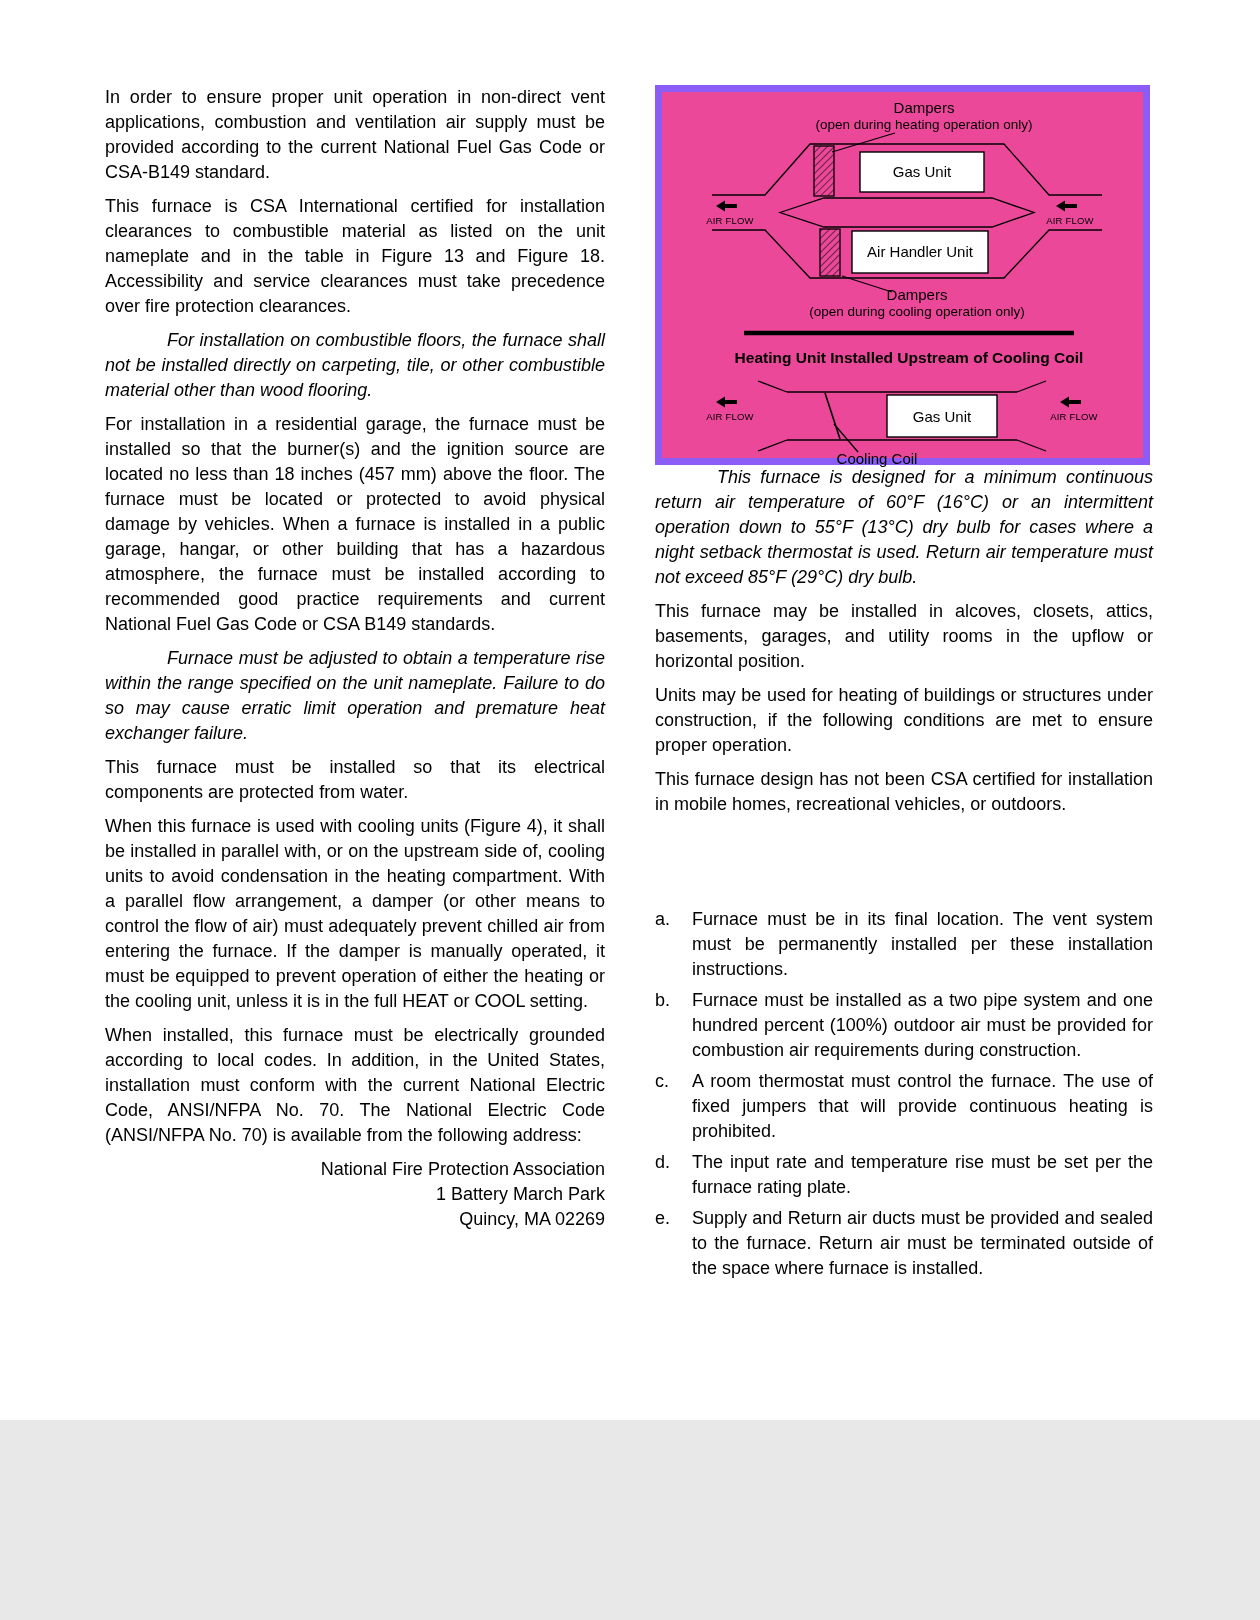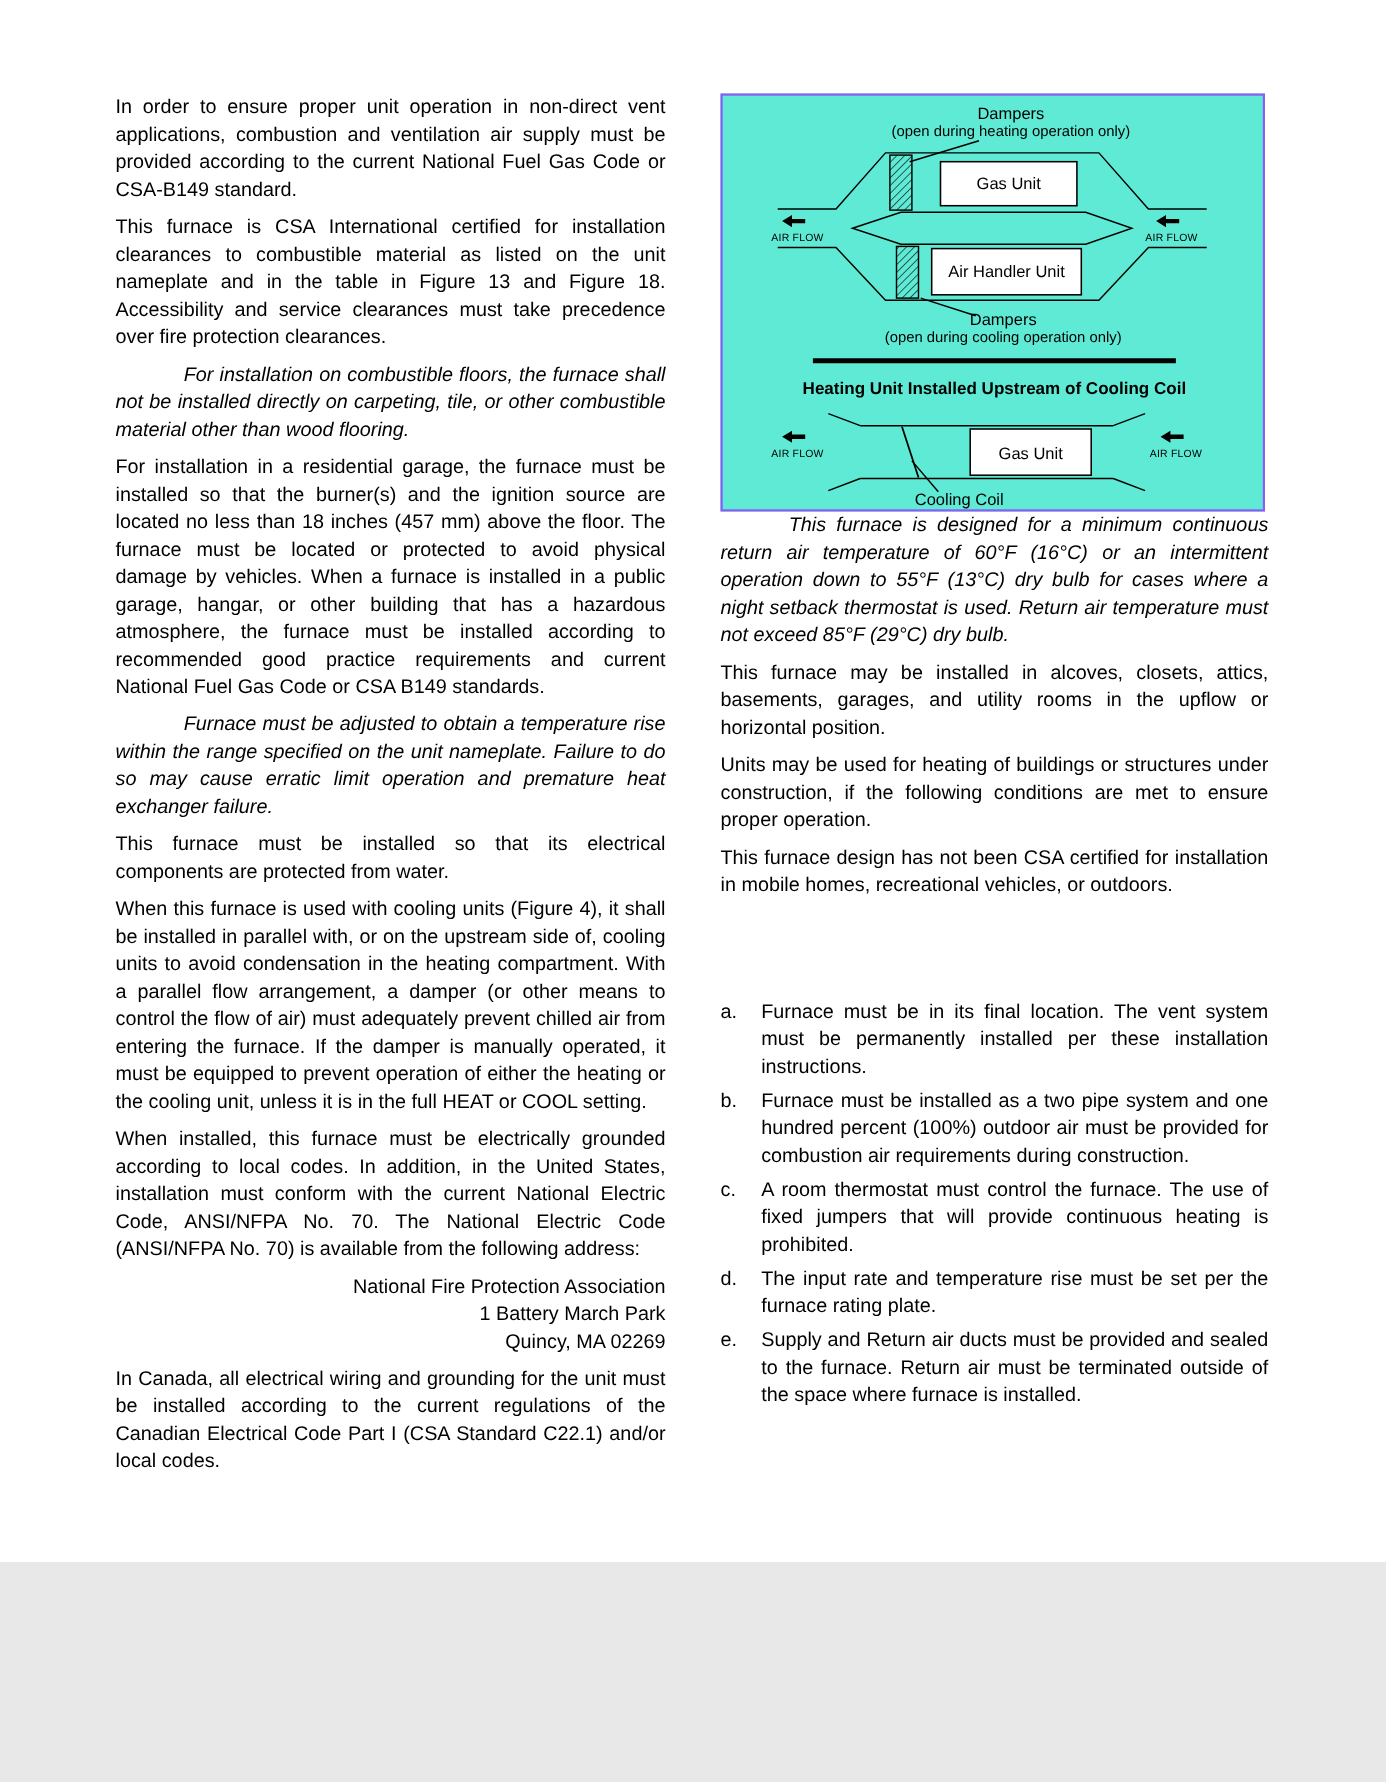--- a/index.html
+++ b/index.html
@@ -31,22 +31,22 @@
     font-size: 18px;
     line-height: 25px;
     text-align: right;
   }
   .address div { white-space: nowrap; }
 
   
   .figure {
     width: 495px;
     height: 380px;
-    border: 2px solid #8b5cf6;
-    background: #5eead4;
+    border: 7px solid #8b5cf6;
+    background: #ec4899;
   }
   .fig-svg { display: block; }
   .fig-svg text { font-family: "Liberation Sans", sans-serif; fill: #000; }
   .t15  { font-size: 15px; }
   .t13  { font-size: 13.5px; }
   .t9   { font-size: 9.5px; letter-spacing: 0.2px; }
   .t15b { font-size: 15.5px; font-weight: bold; }
   .ln   { stroke: #000; stroke-width: 1.3; fill: none; }
 
   
@@ -78,21 +78,20 @@
     <p class="body">For installation in a residential garage, the furnace must be installed so that the burner(s) and the ignition source are located no less than 18 inches (457 mm) above the floor. The furnace must be located or protected to avoid physical damage by vehicles. When a furnace is installed in a public garage, hangar, or other building that has a hazardous atmosphere, the furnace must be installed according to recommended good practice requirements and current National Fuel Gas Code or CSA B149 standards.</p>
     <p class="body italic indent">Furnace must be adjusted to obtain a temperature rise within the range specified on the unit nameplate. Failure to do so may cause erratic limit operation and premature heat exchanger failure.</p>
     <p class="body">This furnace must be installed so that its electrical components are protected from water.</p>
     <p class="body gap31">When this furnace is used with cooling units (Figure 4), it shall be installed in parallel with, or on the upstream side of, cooling units to avoid condensation in the heating compartment. With a parallel flow arrangement, a damper (or other means to control the flow of air) must adequately prevent chilled air from entering the furnace. If the damper is manually operated, it must be equipped to prevent operation of either the heating or the cooling unit, unless it is in the full HEAT or COOL setting.</p>
     <p class="body">When installed, this furnace must be electrically grounded according to local codes. In addition, in the United States, installation must conform with the current National Electric Code, ANSI/NFPA No. 70. The National Electric Code (ANSI/NFPA No. 70) is available from the following address:</p>
     <div class="address">
       <div>National Fire Protection Association</div>
       <div>1 Battery March Park</div>
       <div>Quincy, MA 02269</div>
     </div>
-    <p class="body">In Canada, all electrical wiring and grounding for the unit must be installed according to the current regulations of the Canadian Electrical Code Part I (CSA Standard C22.1) and/or local codes.</p>
   </div>
 
   <div class="col col-right">
 
     <div class="figure">
       <svg class="fig-svg" viewBox="0 0 491 376" width="491" height="376">
         <defs>
           <pattern id="hatch" patternUnits="userSpaceOnUse" width="5" height="5" patternTransform="rotate(45)">
             <line x1="0" y1="0" x2="0" y2="5" stroke="#000" stroke-width="1.1"></line>
           </pattern>

